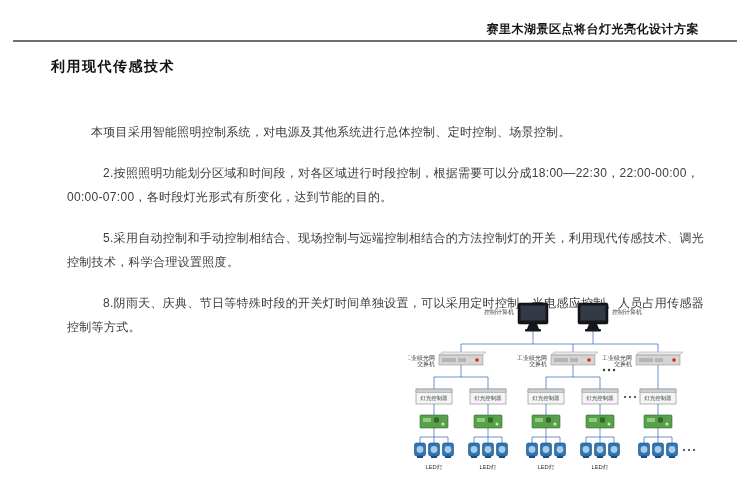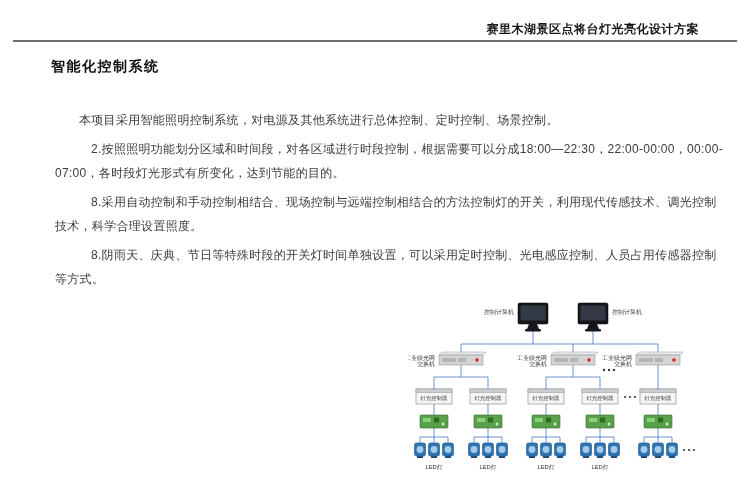--- a/index.html
+++ b/index.html
@@ -43,21 +43,21 @@
   .body-text {
     position: absolute;
     top: 104px;
     left: 38px;
     width: 676px;
     font-size: 12px;
     line-height: 24.5px;
     color: #3c3c3c;
     letter-spacing: 0.3px;
   }
-  .body-text p { margin: 4px; }
+  .body-text p { margin: 16px; }
   .ind2 { text-indent: 2em; }
   .ind3 { text-indent: 3em; }
   .diagram {
     position: absolute;
     left: 395px;
     top: 297px;
     width: 335px;
     height: 205px;
   }
   .t-sm   { font-size: 6px;   fill: #3a3a3a; }
@@ -67,26 +67,26 @@
   .dots   { fill: #3a3a3a; }
 </style>
 </head>
 <body>
 
 <div class="page">
 
   <div class="doc-title">赛里木湖景区点将台灯光亮化设计方案</div>
   <div class="header-rule"></div>
 
-  <h1 class="page-title">智能化控制系统</h1>
+  <h1 class="page-title">利用现代传感技术</h1>
 
   <div class="body-text">
     <p class="ind2">本项目采用智能照明控制系统，对电源及其他系统进行总体控制、定时控制、场景控制。</p>
     <p class="ind3">2.按照照明功能划分区域和时间段，对各区域进行时段控制，根据需要可以分成18:00—22:30，22:00-00:00，00:00-07:00，各时段灯光形式有所变化，达到节能的目的。</p>
-    <p class="ind3">8.采用自动控制和手动控制相结合、现场控制与远端控制相结合的方法控制灯的开关，利用现代传感技术、调光控制技术，科学合理设置照度。</p>
+    <p class="ind3">5.采用自动控制和手动控制相结合、现场控制与远端控制相结合的方法控制灯的开关，利用现代传感技术、调光控制技术，科学合理设置照度。</p>
     <p class="ind3">8.阴雨天、庆典、节日等特殊时段的开关灯时间单独设置，可以采用定时控制、光电感应控制、人员占用传感器控制等方式。</p>
   </div>
 
   <svg class="diagram" viewBox="0 0 335 205" xmlns="http://www.w3.org/2000/svg">
     <defs>
       <g id="monitor">
         <rect x="0" y="0" width="30" height="21" rx="1.5" fill="#15171c" stroke="#000000" stroke-width="0.5"></rect>
         <rect x="2.5" y="2.5" width="25" height="15" fill="#333945"></rect>
         <path d="M11 21 L19 21 L21 26 L9 26 Z" fill="#15171c"></path>
         <rect x="7" y="26" width="16" height="2.5" rx="1" fill="#15171c"></rect>

